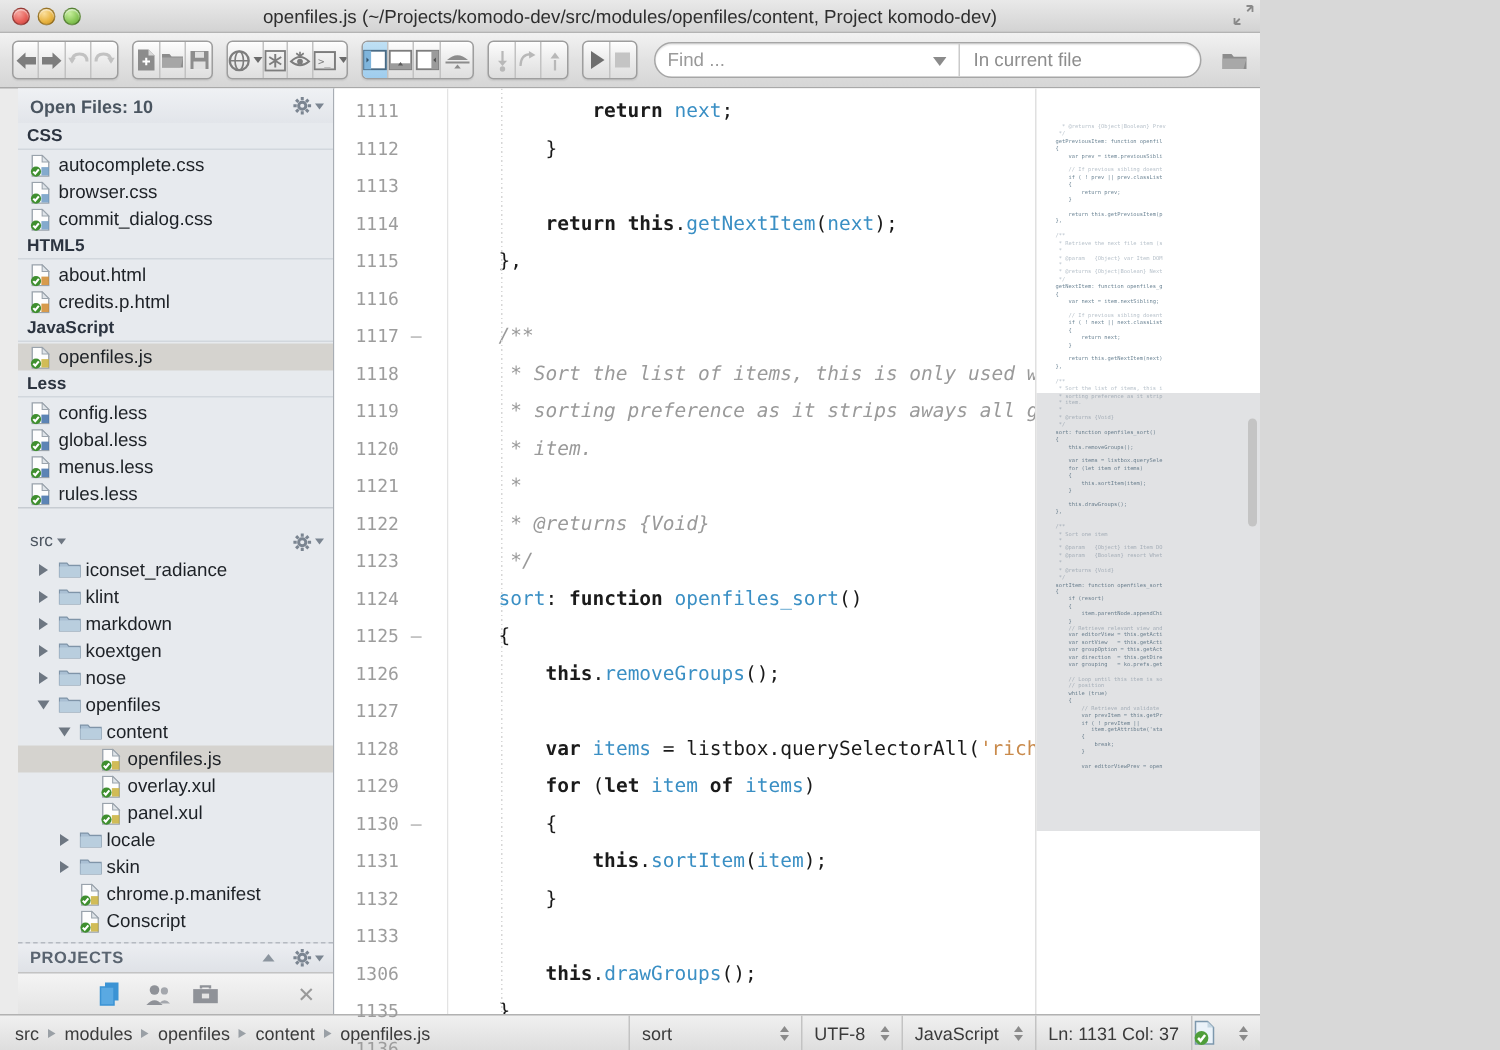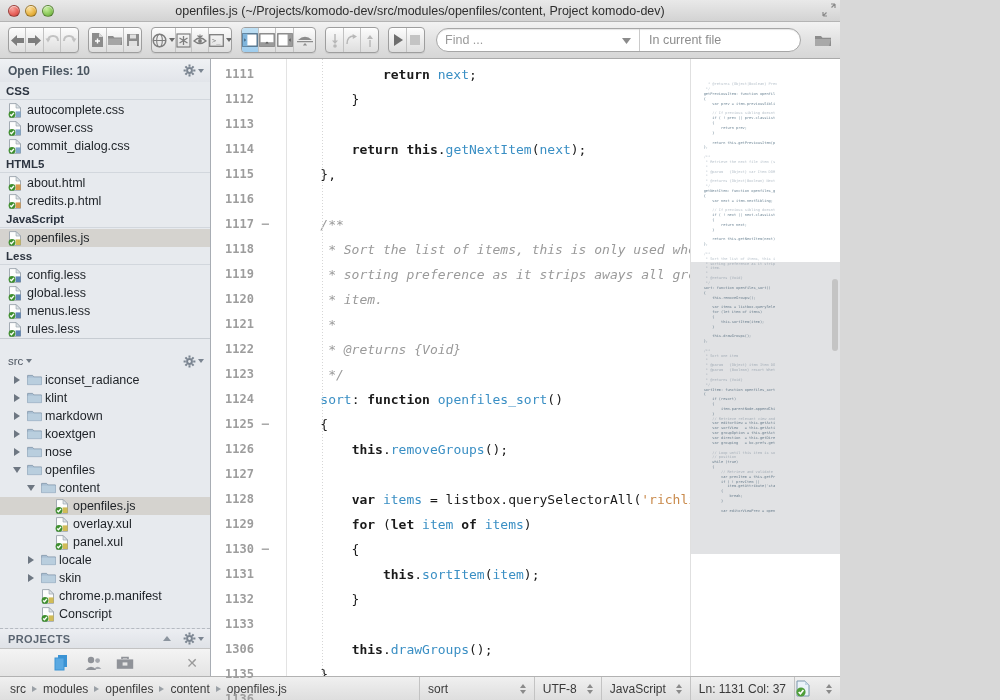--- a/index.html
+++ b/index.html
@@ -110,20 +110,21 @@
   .body { flex: 1 1 auto; display: flex; min-height: 0; }
 
   
   .sidebar {
     width: 211px; flex: 0 0 211px;
     background: #e7eaee;
     border-right: 1px solid #a8adb4;
     display: flex; flex-direction: column;
     min-height: 0;
     position: relative;
+    margin-left: 12px;
   }
   .panel-head {
     display: flex; align-items: center;
     height: 23px; flex: 0 0 23px;
     padding: 0 6px 0 8px;
     background: linear-gradient(to bottom,#eff1f4,#e2e5ea);
     font-weight: bold; font-size: 12px; color: #4a5560;
   }
   .panel-head .ph-title { flex: 1 1 auto; }
   .gear { display:flex; align-items:center; color:#7b8591; }
@@ -188,21 +189,21 @@
   .gutter {
     width: 76px; flex: 0 0 76px;
     background: #fff;
     text-align: left;
     font-family: "DejaVu Sans Mono", monospace;
     font-size: 12px;
     color: #9d9d9d;
     padding-top: 3px;
     position: relative;
   }
-  .gln { height: 25px; line-height: 25px; padding-left: 14px; position: relative; white-space: nowrap; font-weight: bold; }
+  .gln { height: 25px; line-height: 25px; padding-left: 14px; position: relative; white-space: nowrap; }
   .fold {
     position: absolute; right: 18px; top: 0; height: 25px; line-height: 25px;
     color: #a9a9a9; font-family: "DejaVu Sans Mono", monospace;
   }
   .gutter-line { position:absolute; top:0; bottom:0; right: 0px; width:1px; background:#e3e3e3; }
 
   .code {
     flex: 1 1 auto; min-width: 0;
     padding-top: 3px;
     font-family: "DejaVu Sans Mono", monospace;

